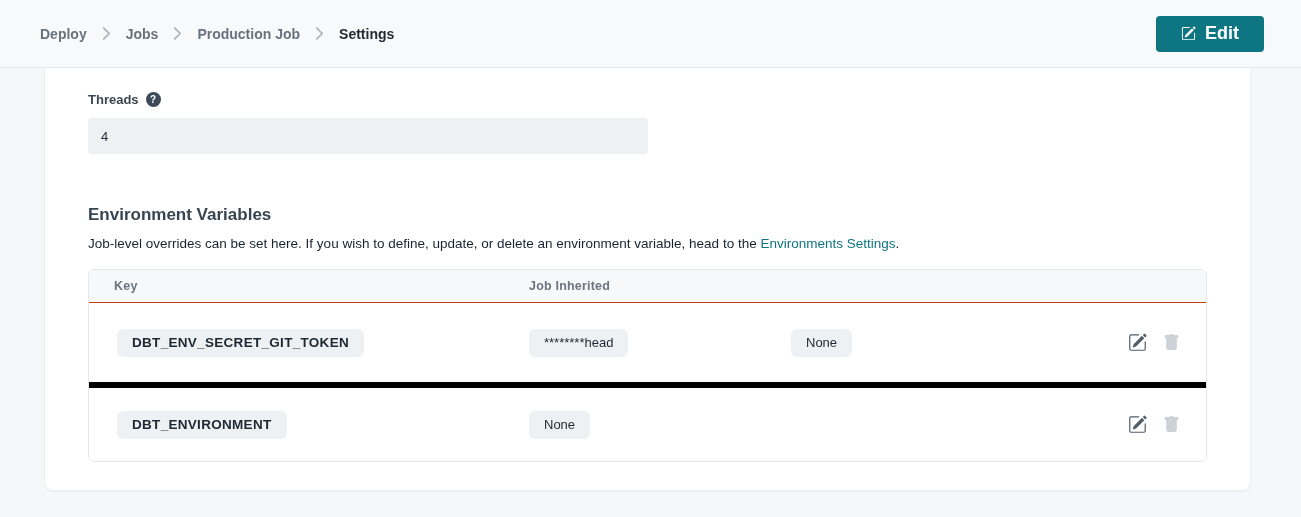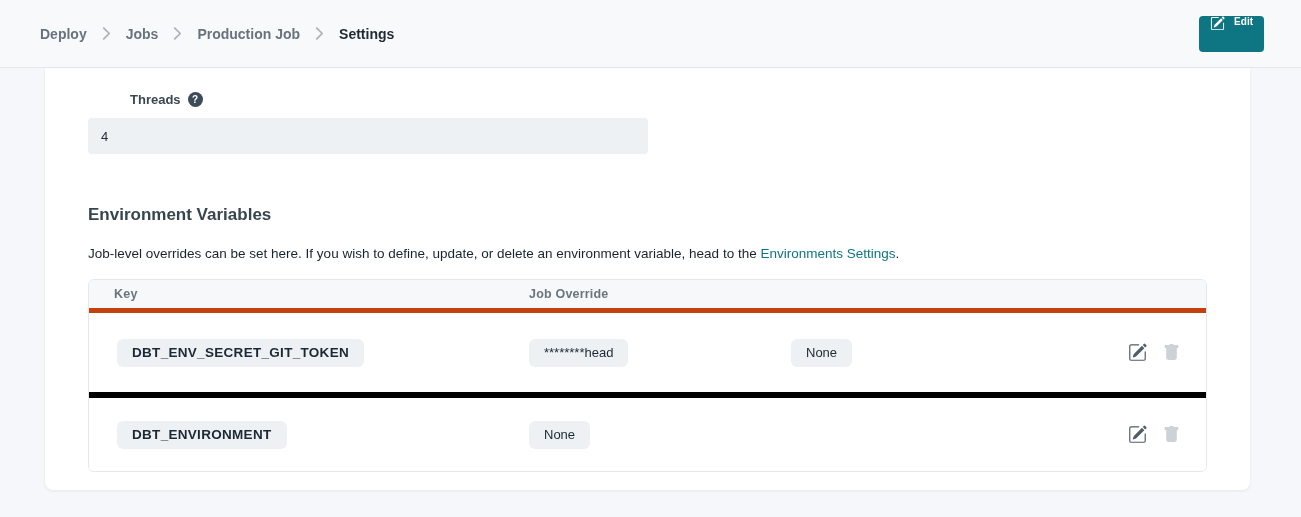--- a/index.html
+++ b/index.html
@@ -26,43 +26,44 @@
   .crumb-current { color:#212b36; font-weight:700; }
   .crumb-sep { color:#a9b1ba; display:flex; align-items:center; }
   .crumb-sep svg { width:9px; height:13px; }
 
   .edit-btn {
     background:#0e7582;
     color:#ffffff;
     border:none;
     border-radius:4px;
     height:36px;
-    padding:0 11px;
-    font-size:10px;
+    padding:0 25px;
+    font-size:18px;
     font-weight:600;
     font-family:inherit;
     display:flex;
+    align-items:center;
     gap:9px;
     cursor:pointer;
   }
   .edit-btn svg { width:15px; height:15px; fill:#ffffff; }
 
   
   .card {
     margin-left:45px;
     width:1205px;
     height:422px;
     background:#ffffff;
     border-radius:0 0 8px 8px;
     box-shadow:0 1px 3px rgba(31,45,61,0.08);
     padding:24px 43px 0 43px;
   }
 
   .field-label-row { display:flex; align-items:center; gap:7px; height:15px; }
-  .field-label { font-size:13px; font-weight:700; color:#3a4752;margin-left:42px; }
+  .field-label { font-size:13px; font-weight:700; color:#3a4752; }
   .help-icon {
     width:15px; height:15px;
     border-radius:50%;
     background:#3d4a59;
     color:#ffffff;
     font-size:10px;
     font-weight:700;
     display:flex; align-items:center; justify-content:center;
     cursor:pointer;
     line-height:1;
@@ -76,36 +77,36 @@
     background:#eef1f4;
     border:none;
     border-radius:4px;
     font-size:13px;
     font-family:inherit;
     color:#242e38;
     padding:0 13px;
   }
 
   .section-title { margin-top:50px; font-size:17px; font-weight:700; color:#36454f; line-height:22px; }
-  .section-desc { margin-top:19px; font-size:13.5px; color:#17242f; line-height:17px; }
+  .section-desc { margin-top:9px; font-size:13.5px; color:#17242f; line-height:17px; }
   .desc-link { color:#0e7582; cursor:pointer; text-decoration:none; }
 
   
   .env-table {
     margin-top:17px;
     border:1px solid #e4e7eb;
     border-radius:6px;
     overflow:hidden;
     background:#ffffff;
   }
   .t-header {
     display:flex; align-items:center;
     height:33px;
     background:#f7f8f9;
-    border-bottom:5px solid #c2410c;
+    border-bottom:1px solid #c2410c;
     font-size:12.5px; font-weight:700; color:#6a7580;
     letter-spacing:0.2px;
   }
   .t-row { display:flex; align-items:center; height:79px; background:#ffffff; }
   .t-row + .t-row { border-top:6px solid #000000; }
 
   .col-key { width:440px; padding-left:25px; }
   .t-row .col-key { padding-left:28px; }
   .col-inherited { width:262px; }
   .col-override { flex:1; }
@@ -170,21 +171,21 @@
     <span class="help-icon">?</span>
   </div>
   <input class="text-input" type="text" value="4" style="">
 
   <h2 class="section-title">Environment Variables</h2>
   <p class="section-desc"><span>Job-level overrides can be set here. If you wish to define, update, or delete an environment variable, head to the </span><a class="desc-link">Environments Settings</a><span>.</span></p>
 
   <div class="env-table">
     <div class="t-header">
       <div class="col-key">Key</div>
-      <div class="col-override">Job Override</div>
+      <div class="col-override">Job Inherited</div>
     </div>
 
     <div class="t-row">
       <div class="col-key"><span class="pill pill-key">DBT_ENV_SECRET_GIT_TOKEN</span></div>
       <div class="col-inherited"><span class="pill">********head</span></div>
       <div class="col-override"><span class="pill">None</span></div>
       <div class="col-actions">
         <button class="icon-btn icon-edit">
           <span style="display:flex;">
             <svg viewBox="0 0 16 16">

